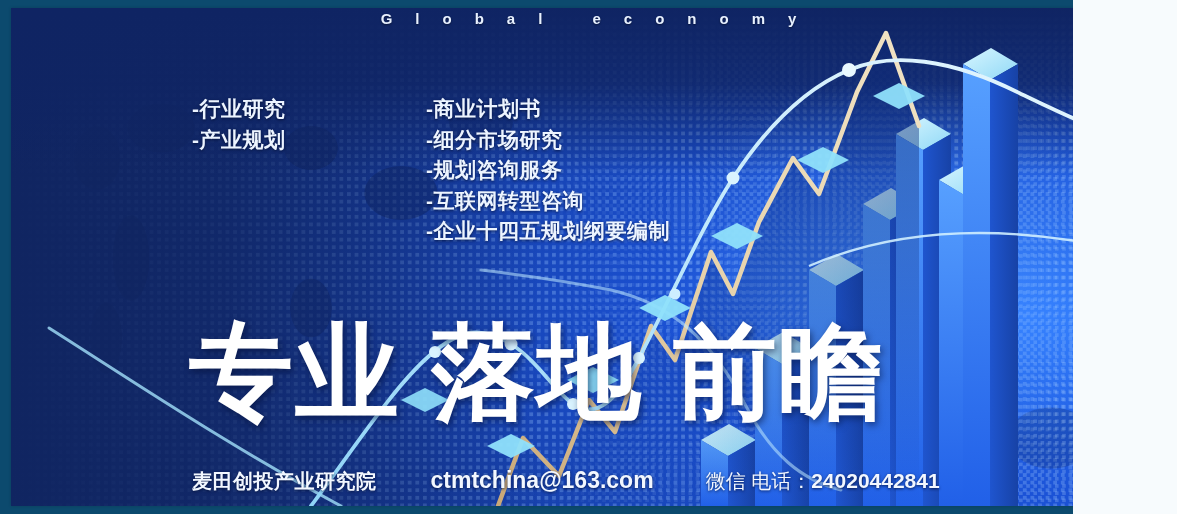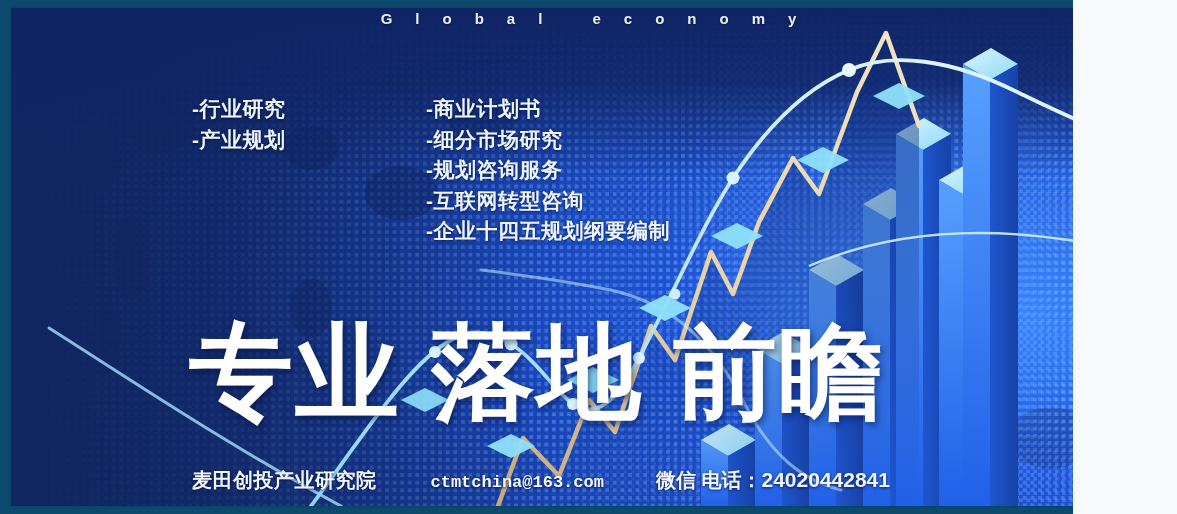--- a/index.html
+++ b/index.html
@@ -127,22 +127,22 @@
 
   .footer{
     position:absolute;left:181px;top:445px;
     display:flex;align-items:baseline;
     color:#f2f7ff;
     white-space:nowrap;
     text-shadow:0 1px 3px rgba(3,14,52,.8);
     margin-top:14px;
   }
   .footer .org{font-size:20px;font-weight:700;letter-spacing:.5px;}
-  .footer .mail{font-size:17px;font-weight:600;margin-left:54px;letter-spacing:0;font-family:Liberation Mono, monospace;}
-  .footer .wechat{font-size:20px;font-weight:700;margin-left:52px;}
+  .footer .mail{font-size:23px;font-weight:600;margin-left:54px;letter-spacing:0;}
+  .footer .wechat{font-size:20px;font-weight:400;margin-left:52px;}
   .footer .tel{font-size:21px;font-weight:600;}
 </style>
 </head>
 <body>
 
 <div id="stage">
   <div id="banner">
 
     <div class="bg-base"></div>
     <div class="dots"></div>

